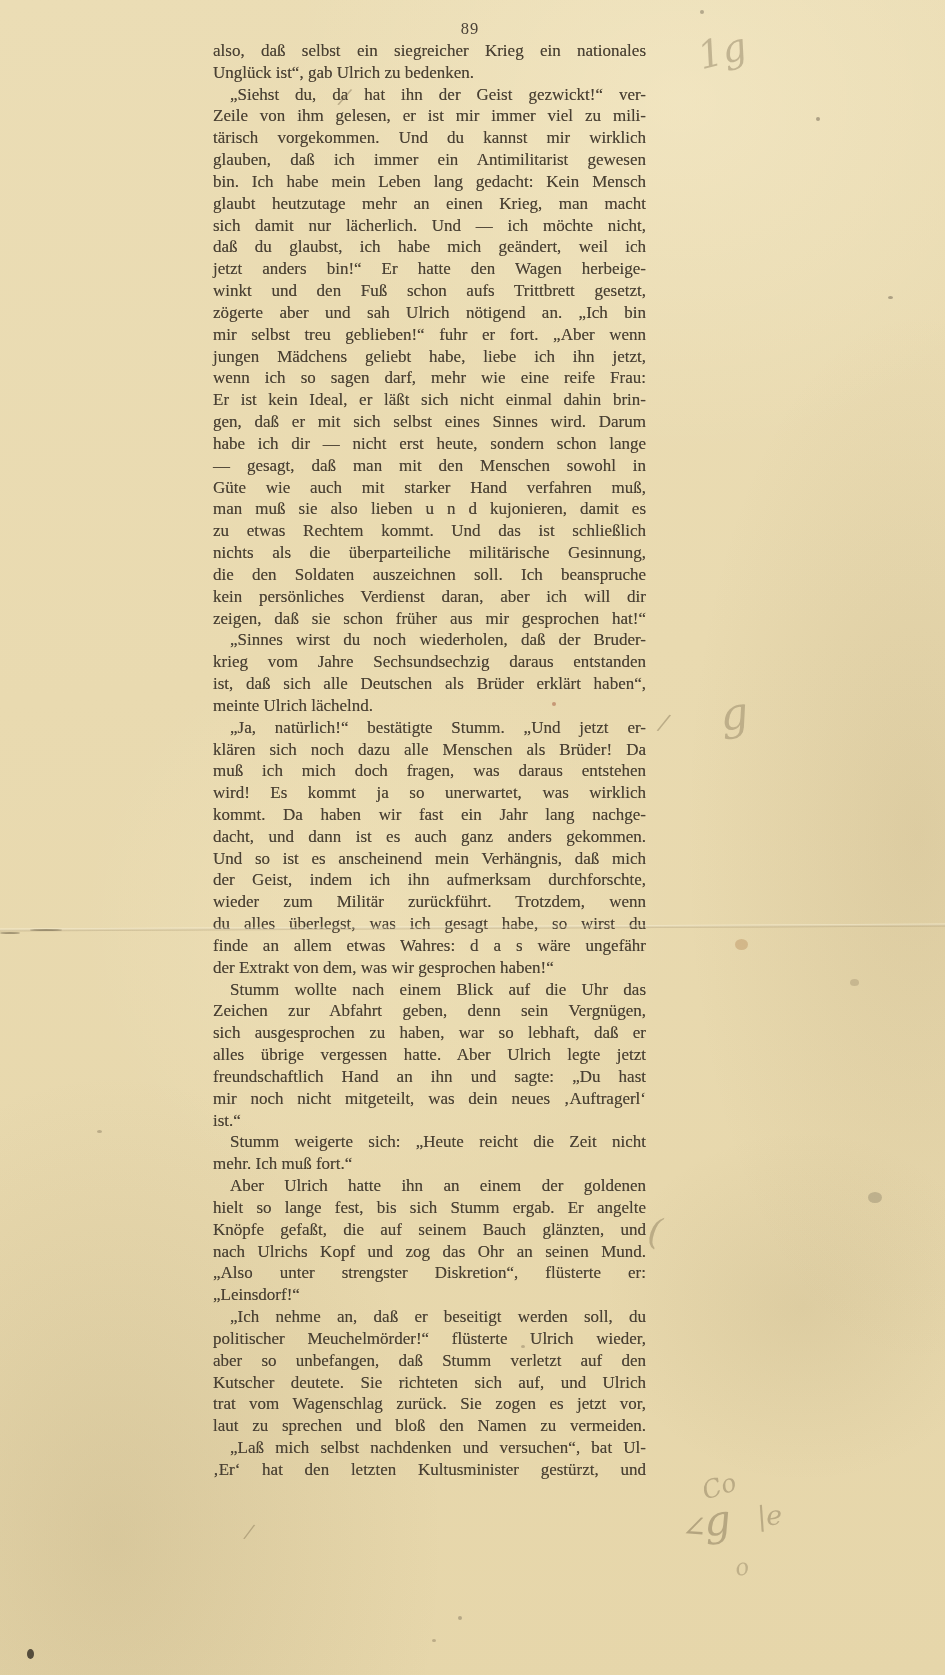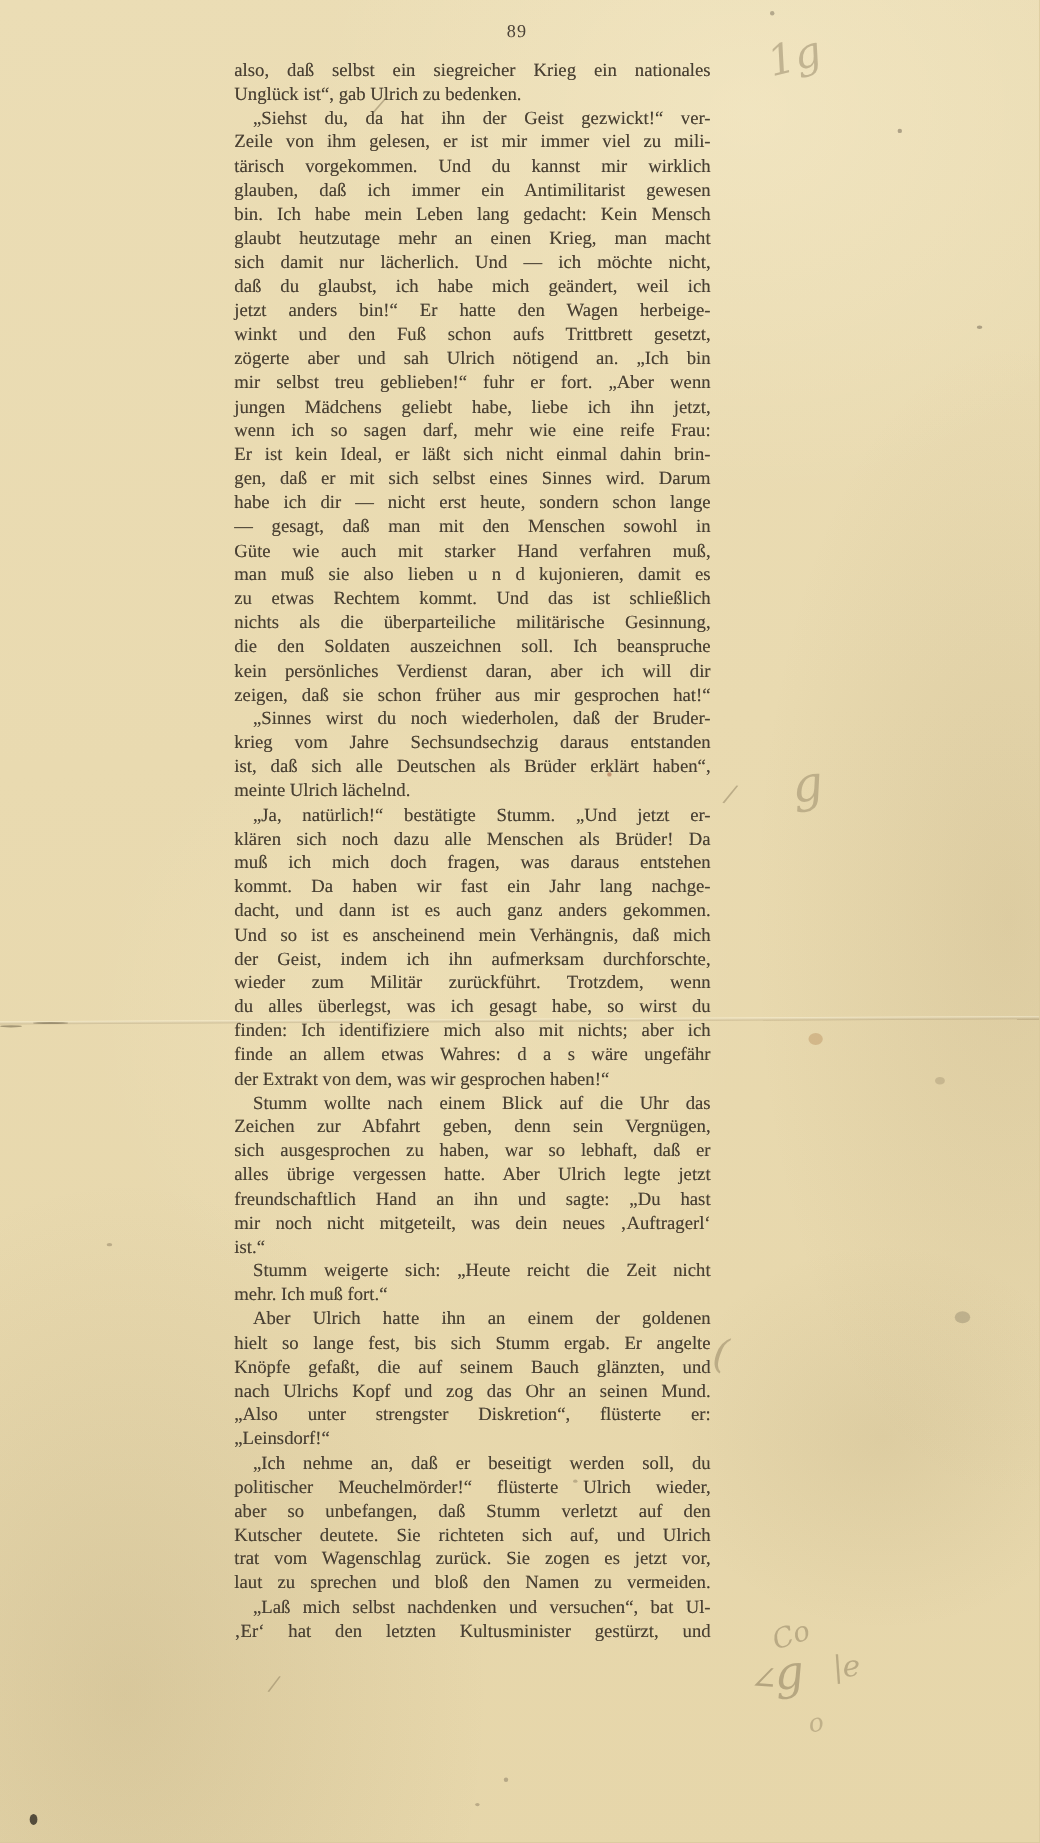--- a/index.html
+++ b/index.html
@@ -15,21 +15,21 @@
       radial-gradient(ellipse 30% 15% at 85% 78%, rgba(130,108,64,.10), transparent 70%),
       linear-gradient(175deg,#ebddb5 0%, #e9dab0 40%, #e6d6aa 100%);
     font-family:"Liberation Serif","DejaVu Serif",serif;
   }
   .pagenum{
     position:absolute; left:430px; top:19px; width:80px;
     text-align:center; font-size:16.5px; color:#4b4237;
     letter-spacing:1px;
   }
   .textblock{
-    position:absolute; left:213px; top:53px; width:433px;
+    position:absolute; left:213px; top:40px; width:433px;
     font-size:17px; line-height:21.83px; color:#494033;
     text-shadow:0 0 .5px rgba(73,64,51,.55);
   }
   .line{
     height:21.83px;
     text-align:justify; text-align-last:justify;
     white-space:normal; overflow:visible;
   }
   .line.align-l{text-align:right; text-align-last:left;}
   .line.indented{text-indent:17px;}
@@ -122,34 +122,34 @@
       <div class="line align-j">ist, daß sich alle Deutschen als Brüder erklärt haben“,</div>
 
       <div class="line align-l">meinte Ulrich lächelnd.</div>
 
       <div class="line align-j indented">„Ja, natürlich!“ bestätigte Stumm. „Und jetzt er-</div>
 
       <div class="line align-j">klären sich noch dazu alle Menschen als Brüder! Da</div>
 
       <div class="line align-j">muß ich mich doch fragen, was daraus entstehen</div>
 
+      <div class="line align-j">wird! Es kommt ja so unerwartet, was wirklich</div>
 
       <div class="line align-j">kommt. Da haben wir fast ein Jahr lang nachge-</div>
 
       <div class="line align-j">dacht, und dann ist es auch ganz anders gekommen.</div>
 
       <div class="line align-j">Und so ist es anscheinend mein Verhängnis, daß mich</div>
 
       <div class="line align-j">der Geist, indem ich ihn aufmerksam durchforschte,</div>
 
       <div class="line align-j">wieder zum Militär zurückführt. Trotzdem, wenn</div>
 
       <div class="line align-j">du alles überlegst, was ich gesagt habe, so wirst du</div>
 
-      <div class="line align-j">finden: Ich identifiziere mich also mit nichts; aber ich</div>
 
       <div class="line align-j">finde an allem etwas Wahres: d a s wäre ungefähr</div>
 
       <div class="line align-l">der Extrakt von dem, was wir gesprochen haben!“</div>
 
       <div class="line align-j indented">Stumm wollte nach einem Blick auf die Uhr das</div>
 
       <div class="line align-j">Zeichen zur Abfahrt geben, denn sein Vergnügen,</div>
 
       <div class="line align-j">sich ausgesprochen zu haben, war so lebhaft, daß er</div>

